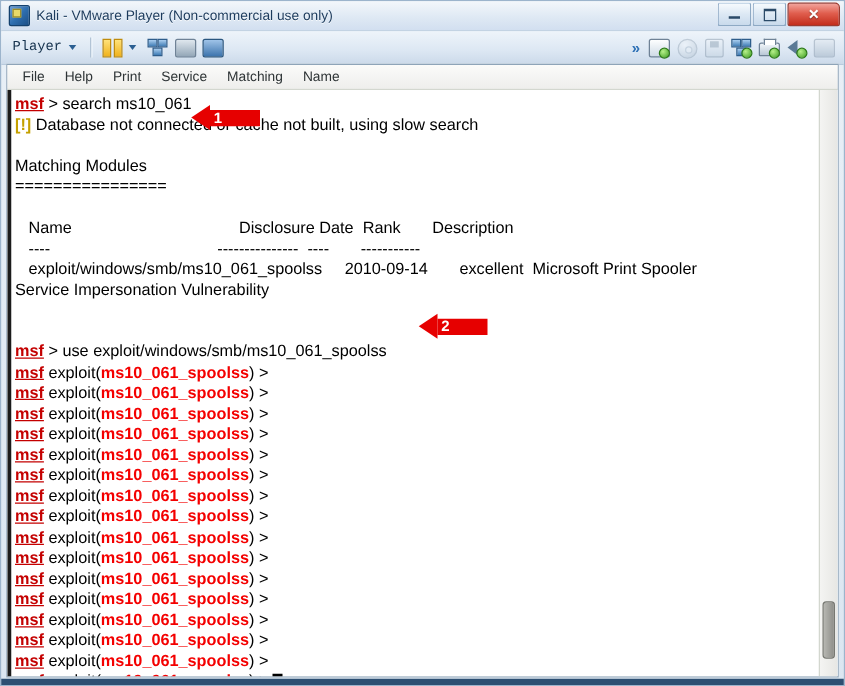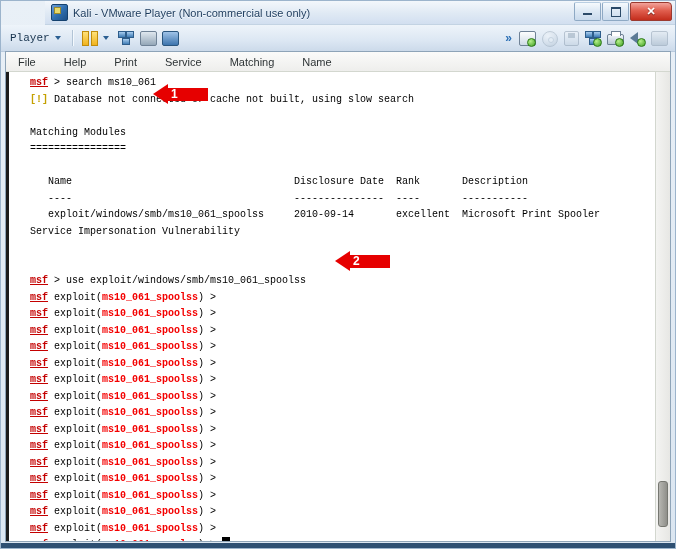--- a/index.html
+++ b/index.html
@@ -13,21 +13,21 @@
     background:linear-gradient(#e9f0f7,#dbe6f1);
     box-sizing:border-box;
     border:1px solid #9cb4cc;
   }
 
   
   .titlebar{
     position:relative;height:23px;
     background:linear-gradient(#f3f7fb,#dfe9f4 55%,#d2dff0);
     border-bottom:1px solid #c3d3e3;
-    display:flex;align-items:center;margin-left:44px;
+    display:flex;align-items:center;
   }
   .tb-icon{
     width:15px;height:15px;margin-left:6px;margin-right:5px;
     background:linear-gradient(135deg,#6f9fd8,#2f6fb0 50%,#1c4f86);
     border:1px solid #14416e;border-radius:2px;position:relative;flex:none;
   }
   .tb-icon:after{
     content:"";position:absolute;left:2px;top:2px;width:5px;height:5px;
     background:#e8d96a;border:1px solid #9c8c2c;
   }
@@ -95,34 +95,34 @@
   .netico i:nth-child(2){left:8px;top:0;}
   .netico i:nth-child(3){left:4px;top:7px;}
 
   
   .termwrap{
     position:absolute;left:4px;top:50px;right:4px;bottom:6px;
     background:#ffffff;border:1px solid #8ea4b8;
     box-sizing:border-box;display:flex;flex-direction:column;
   }
   .menubar{
-    height:19px;flex:none;display:flex;align-items:center;gap:12px;
+    height:19px;flex:none;display:flex;align-items:center;gap:0;
     background:linear-gradient(#fbfbfa,#eeeeec);
     border-bottom:1px solid #d3d7cf;padding-left:4px;
   }
   .menuitem{font-size:11px;color:#2e3436;padding:2px 8px;cursor:default;}
   .term-body{
     position:relative;flex:1;background:#ffffff;overflow:hidden;
     border-left:3px solid #1b1b1b;
   }
   .term-inner{
     position:absolute;left:0;top:3px;right:15px;bottom:0;
-    font-family:Liberation Mono, monospace;
-    font-size:10px;line-height:16.5px;color:#000000;white-space:pre;
-    padding-left:21px;
+    font-family:Liberation Sans, sans-serif;
+    font-size:13px;line-height:16.5px;color:#000000;white-space:pre;
+    padding-left:3px;
   }
   .ln{height:16.5px;white-space:pre;}
   .msf{color:#c40000;font-weight:bold;text-decoration:underline;}
   .modname{color:#f40000;font-weight:bold;}
   .warn{color:#c4a000;font-weight:bold;}
   .cursor{display:inline-block;width:8px;height:12px;background:#000;vertical-align:-2px;}
 
   
   .tscroll{
     position:absolute;right:0;top:0;bottom:0;width:14px;

